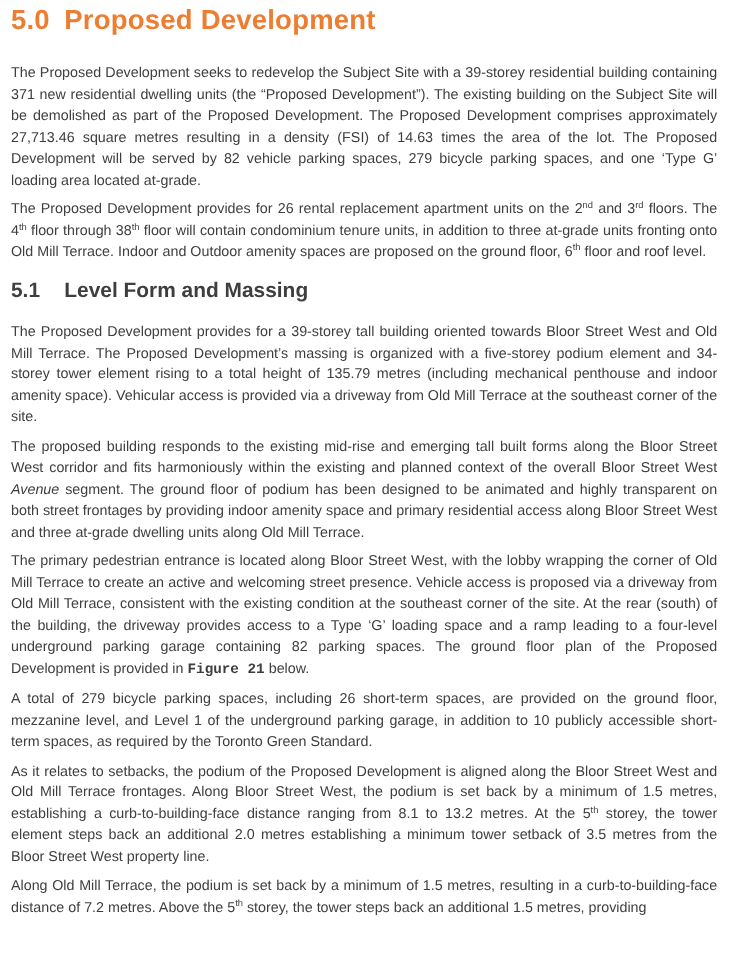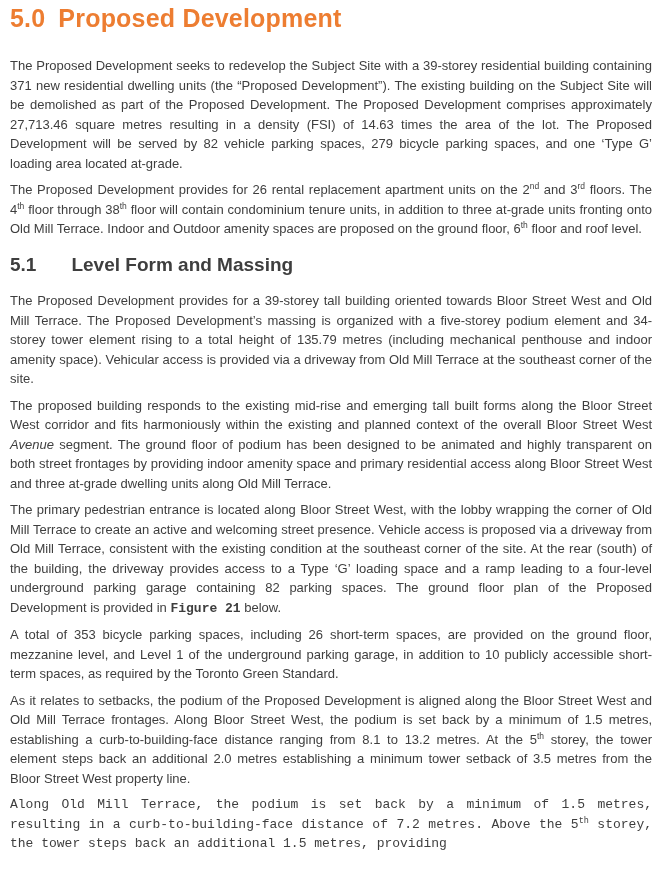--- a/index.html
+++ b/index.html
@@ -31,29 +31,29 @@
     letter-spacing: 0.2px;
   }
   h1.section-heading .h-num { margin-right: 13px; }
   h2.sub-heading {
     margin: 14px 0 15px 0;
     font-size: 19px;
     line-height: 1.25;
     font-weight: bold;
     color: var(--body-text, #3E3E3E);
   }
-  h2.sub-heading .h-num { margin-right: 35px; text-align: center; }
+  h2.sub-heading .h-num { margin-right: 22px; text-align: center; }
   p.body-para {
     margin: 0 0 7px 0;
     font-size: 13px;
     line-height: 19.5px;
     text-align: justify;
     text-justify: inter-word;
   }
-  p.body-para:last-child { margin-bottom: 0; font-family: Liberation Mono, monospace; }
+  p.body-para:last-child { margin-bottom: 0; }
   p.body-para sup {
     font-size: 8.5px;
     line-height: 0;
     vertical-align: super;
   }
   p.body-para b { font-weight: bold; font-family: Liberation Mono, monospace; }
   p.body-para i { }
 </style>
 </head>
 <body>
@@ -67,17 +67,17 @@
   <p class="body-para">The Proposed Development seeks to redevelop the Subject Site with a 39-storey residential building containing 371 new residential dwelling units (the “Proposed Development”). The existing building on the Subject Site will be demolished as part of the Proposed Development. The Proposed Development comprises approximately 27,713.46 square metres resulting in a density (FSI) of 14.63 times the area of the lot. The Proposed Development will be served by 82 vehicle parking spaces, 279 bicycle parking spaces, and one ‘Type G’ loading area located at-grade.</p>
   <p class="body-para">The Proposed Development provides for 26 rental replacement apartment units on the 2<sup>nd</sup> and 3<sup>rd</sup> floors. The 4<sup>th</sup> floor through 38<sup>th</sup> floor will contain condominium tenure units, in addition to three at-grade units fronting onto Old Mill Terrace. Indoor and Outdoor amenity spaces are proposed on the ground floor, 6<sup>th</sup> floor and roof level.</p>
 
   <h2 class="sub-heading">
     <span class="h-num">5.1</span><span>Level Form and Massing</span>
   </h2>
 
   <p class="body-para">The Proposed Development provides for a 39-storey tall building oriented towards Bloor Street West and Old Mill Terrace. The Proposed Development’s massing is organized with a five-storey podium element and 34-storey tower element rising to a total height of 135.79 metres (including mechanical penthouse and indoor amenity space). Vehicular access is provided via a driveway from Old Mill Terrace at the southeast corner of the site.</p>
   <p class="body-para">The proposed building responds to the existing mid-rise and emerging tall built forms along the Bloor Street West corridor and fits harmoniously within the existing and planned context of the overall Bloor Street West <i>Avenue</i> segment. The ground floor of podium has been designed to be animated and highly transparent on both street frontages by providing indoor amenity space and primary residential access along Bloor Street West and three at-grade dwelling units along Old Mill Terrace.</p>
   <p class="body-para">The primary pedestrian entrance is located along Bloor Street West, with the lobby wrapping the corner of Old Mill Terrace to create an active and welcoming street presence. Vehicle access is proposed via a driveway from Old Mill Terrace, consistent with the existing condition at the southeast corner of the site. At the rear (south) of the building, the driveway provides access to a Type ‘G’ loading space and a ramp leading to a four-level underground parking garage containing 82 parking spaces. The ground floor plan of the Proposed Development is provided in <b>Figure 21</b> below.</p>
-  <p class="body-para">A total of 353 bicycle parking spaces, including 26 short-term spaces, are provided on the ground floor, mezzanine level, and Level 1 of the underground parking garage, in addition to 10 publicly accessible short-term spaces, as required by the Toronto Green Standard.</p>
+  <p class="body-para">A total of 279 bicycle parking spaces, including 26 short-term spaces, are provided on the ground floor, mezzanine level, and Level 1 of the underground parking garage, in addition to 10 publicly accessible short-term spaces, as required by the Toronto Green Standard.</p>
   <p class="body-para">As it relates to setbacks, the podium of the Proposed Development is aligned along the Bloor Street West and Old Mill Terrace frontages. Along Bloor Street West, the podium is set back by a minimum of 1.5 metres, establishing a curb-to-building-face distance ranging from 8.1 to 13.2 metres. At the 5<sup>th</sup> storey, the tower element steps back an additional 2.0 metres establishing a minimum tower setback of 3.5 metres from the Bloor Street West property line.</p>
   <p class="body-para">Along Old Mill Terrace, the podium is set back by a minimum of 1.5 metres, resulting in a curb-to-building-face distance of 7.2 metres. Above the 5<sup>th</sup> storey, the tower steps back an additional 1.5 metres, providing</p>
 
 </div>
 
 </body></html>

